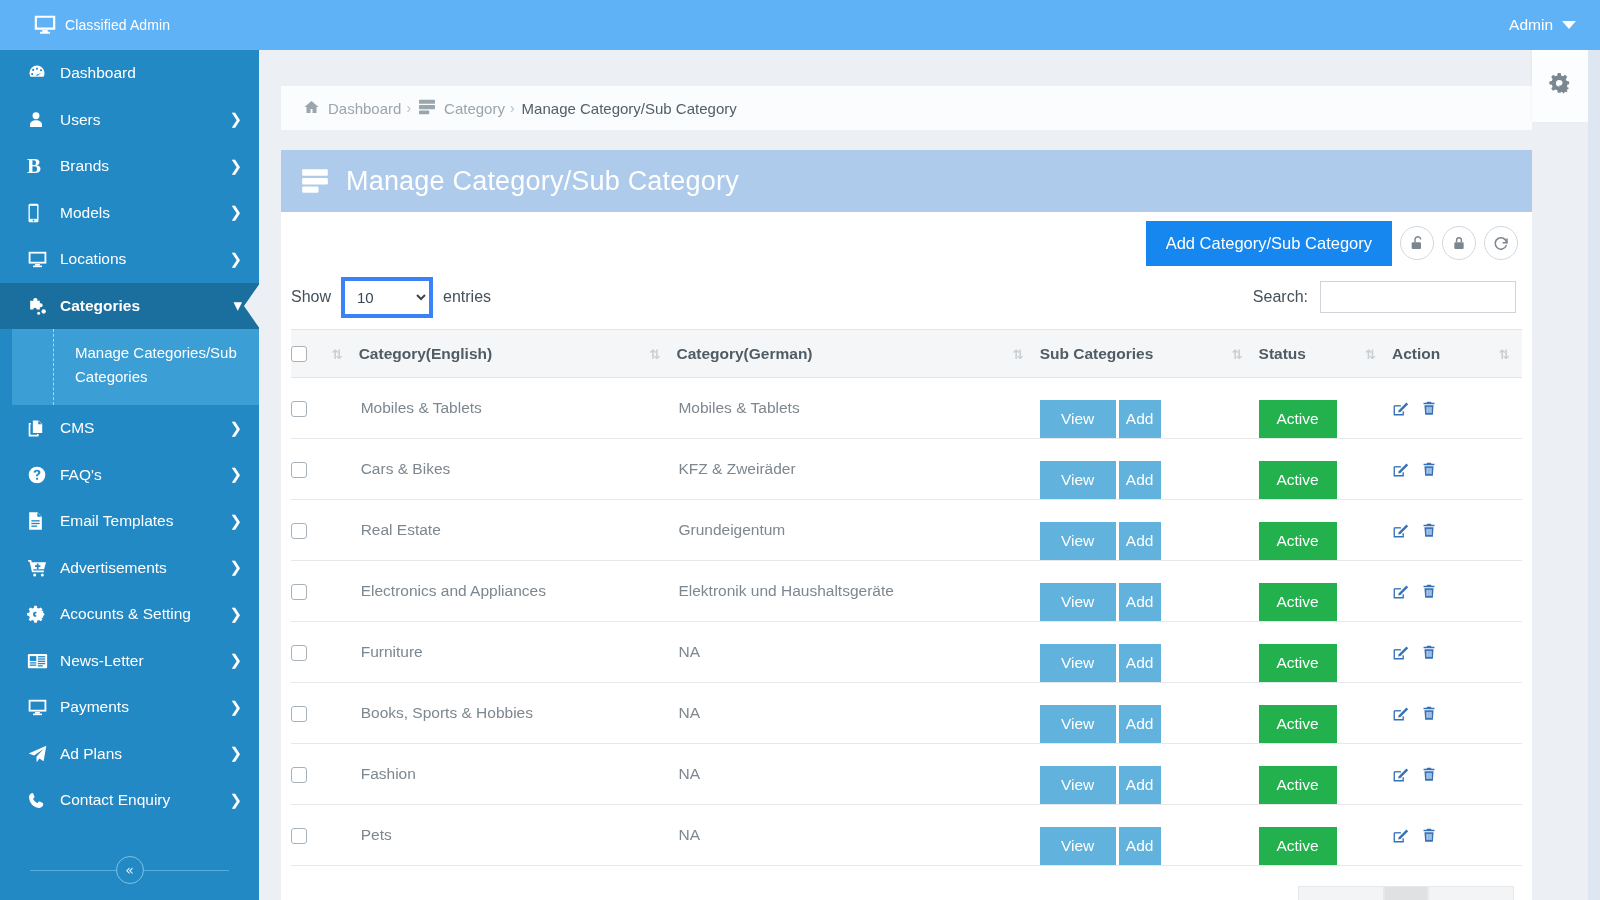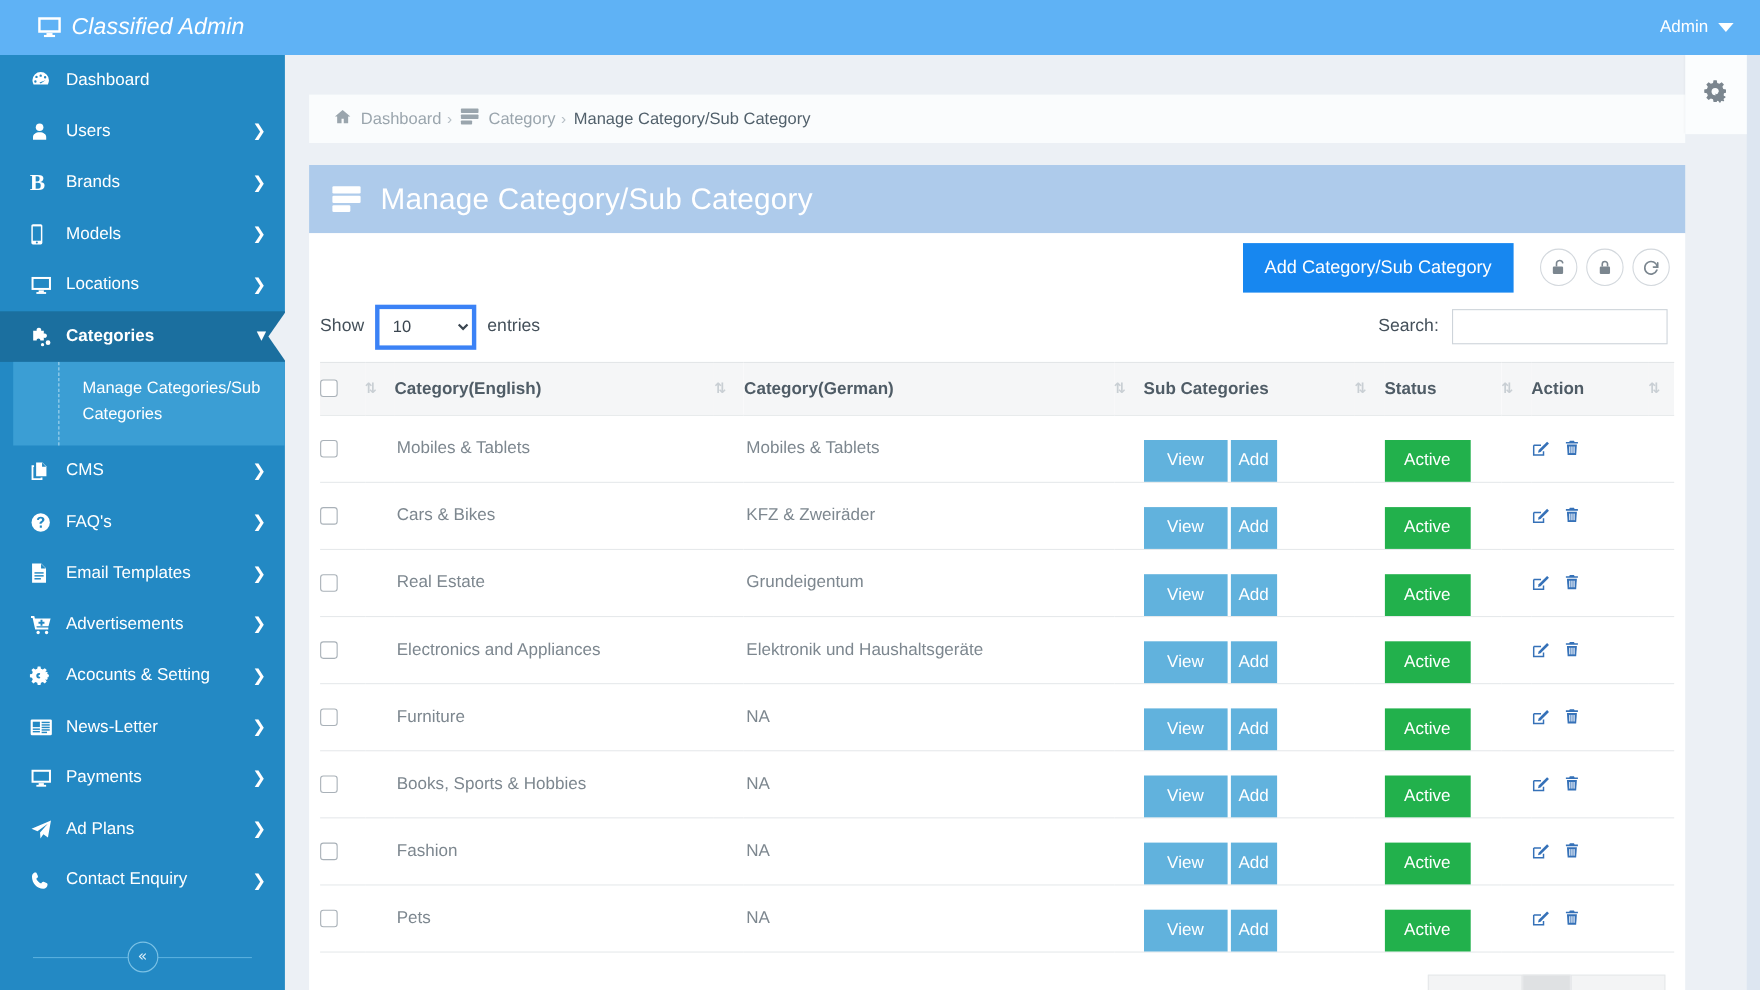--- a/index.html
+++ b/index.html
@@ -12,22 +12,22 @@
   body { position: relative; }
 
   
   #topbar {
     position: absolute; top: 0; left: 0; width: 1600px; height: 50px;
     background: #5fb2f5; display: flex; align-items: center;
     z-index: 30;
   }
   #brand {
     width: 259px; height: 50px; display: flex; align-items: center;
-    padding-left: 34px; color: #fff; font-size: 21px; font-weight: 400;
-    letter-spacing: .1px; white-space: nowrap; font-style: italic;
+    padding-left: 34px; color: #fff; font-size: 14px; font-weight: 400;
+    letter-spacing: .1px; white-space: nowrap;
   }
   #brand .bicon { margin-right: 9px; display: flex; align-items: center; }
   #admin-menu {
     margin-left: auto; margin-right: 24px; color: #fff; font-size: 15.5px;
     display: flex; align-items: center; gap: 9px; cursor: pointer;
   }
   .caret-down {
     width: 0; height: 0; border-left: 7px solid transparent;
     border-right: 7px solid transparent; border-top: 8px solid #fff;
   }
@@ -118,21 +118,21 @@
     background: #ffffff;
   }
 
   #toolbar-row {
     position: relative; height: 62px; display: flex; align-items: center;
     justify-content: flex-end; padding: 0 14px 0 0;
   }
   #add-btn {
     background: #1787f0; color: #fff; border: none; font-size: 16.5px;
     padding: 13px 20px; cursor: pointer; font-family: "Liberation Sans", sans-serif;
-    margin-right: 16px; white-space: nowrap;
+    white-space: nowrap;
   }
   .circ-btn {
     width: 34px; height: 34px; border-radius: 50%; border: 1px solid #d3d8dd;
     background: #fff; display: inline-flex; align-items: center;
     justify-content: center; margin-left: 8px; cursor: pointer; color: #7b868f;
   }
 
   #len-search-row {
     display: flex; align-items: center; justify-content: space-between;
     padding: 0 16px 0 10px; height: 46px;

